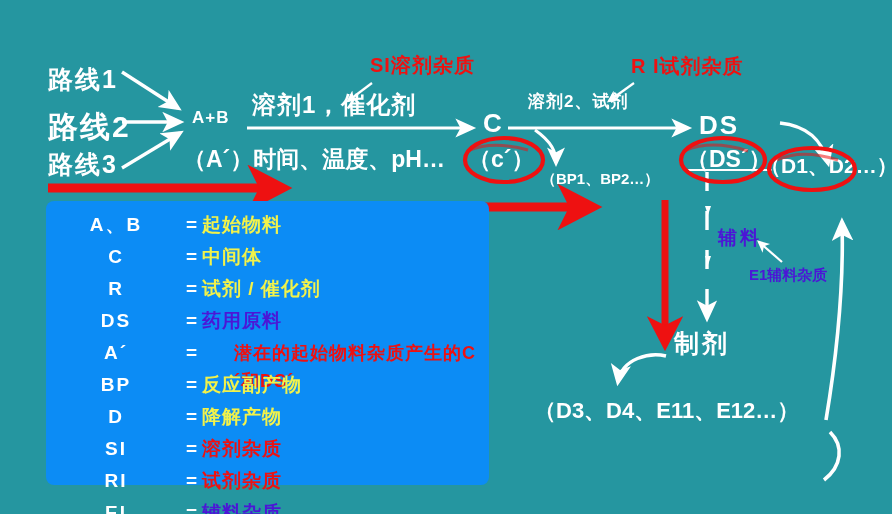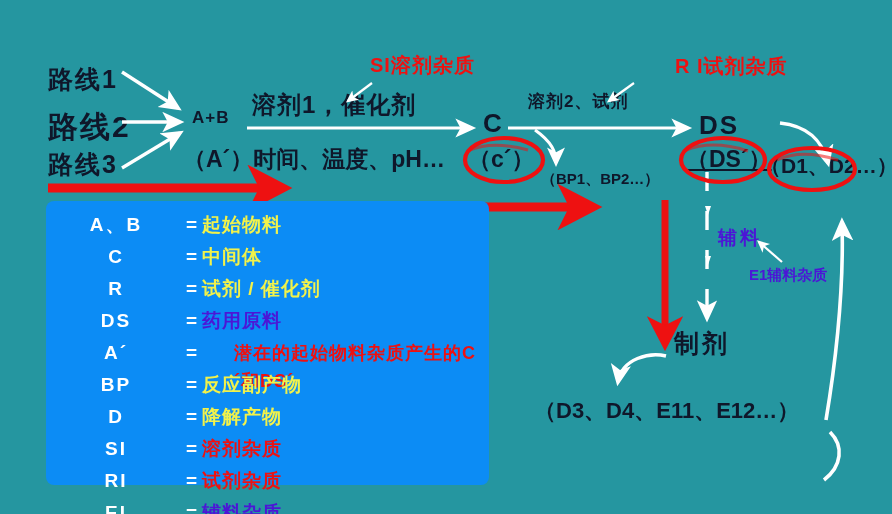--- a/index.html
+++ b/index.html
@@ -5,21 +5,21 @@
   html,body{margin:0;padding:0;}
   body{
     width:892px;height:514px;
     background:#2596a0;
     font-family:"Liberation Sans","DejaVu Sans",sans-serif;
     overflow:hidden;
     position:relative;
   }
   #stage{position:absolute;left:0;top:0;width:892px;height:514px;}
   .lbl{position:absolute;white-space:nowrap;font-weight:bold;line-height:1;}
-  .w{color:#0f172a;}
+  .w{color:#ffffff;}
   .red{color:#ee1111;}
   .purple{color:#4b16d6;}
   .yellow{color:#f2f24a;}
   svg.ov{position:absolute;left:0;top:0;width:892px;height:514px;pointer-events:none;}
 
   
   #legend{
     position:absolute;left:46px;top:201px;width:443px;height:284px;
     background:#0c8cf5;border-radius:8px;
   }
@@ -42,21 +42,21 @@
   <div class="lbl w" style="left:183px;top:148px;font-size:23px;letter-spacing:0px;">（A´）时间、温度、pH…</div>
 
   <div class="lbl w" style="left:252px;top:93px;font-size:24px;letter-spacing:1px;">溶剂1，催化剂</div>
   <div class="lbl red" style="left:370px;top:55px;font-size:20px;letter-spacing:1px;">SI溶剂杂质</div>
 
   <div class="lbl w" style="left:483px;top:110px;font-size:26px;">C</div>
   <div class="lbl w" style="left:468px;top:148px;font-size:23px;">（c´）</div>
   <div class="lbl w" style="left:541px;top:171px;font-size:15px;letter-spacing:0px;">（BP1、BP2…）</div>
 
   <div class="lbl w" style="left:528px;top:93px;font-size:17px;letter-spacing:1px;">溶剂2、试剂</div>
-  <div class="lbl red" style="left:631px;top:56px;font-size:20px;letter-spacing:1px;margin-left:44px;">R I试剂杂质</div>
+  <div class="lbl red" style="left:631px;top:56px;font-size:20px;letter-spacing:1px;">R I试剂杂质</div>
 
   <div class="lbl w" style="left:699px;top:112px;font-size:26px;letter-spacing:2px;">DS</div>
   <div class="lbl w" style="left:686px;top:148px;font-size:23px;text-decoration:underline;">（DS´）</div>
 
   <div class="lbl w" style="left:760px;top:155px;font-size:21px;">（D1、D2…）</div>
 
   <div class="lbl purple" style="left:718px;top:228px;font-size:19px;letter-spacing:3px;">辅料</div>
   <div class="lbl purple" style="left:749px;top:267px;font-size:15px;letter-spacing:0px;">E1辅料杂质</div>
 
   <div class="lbl w" style="left:674px;top:331px;font-size:25px;letter-spacing:3px;">制剂</div>

